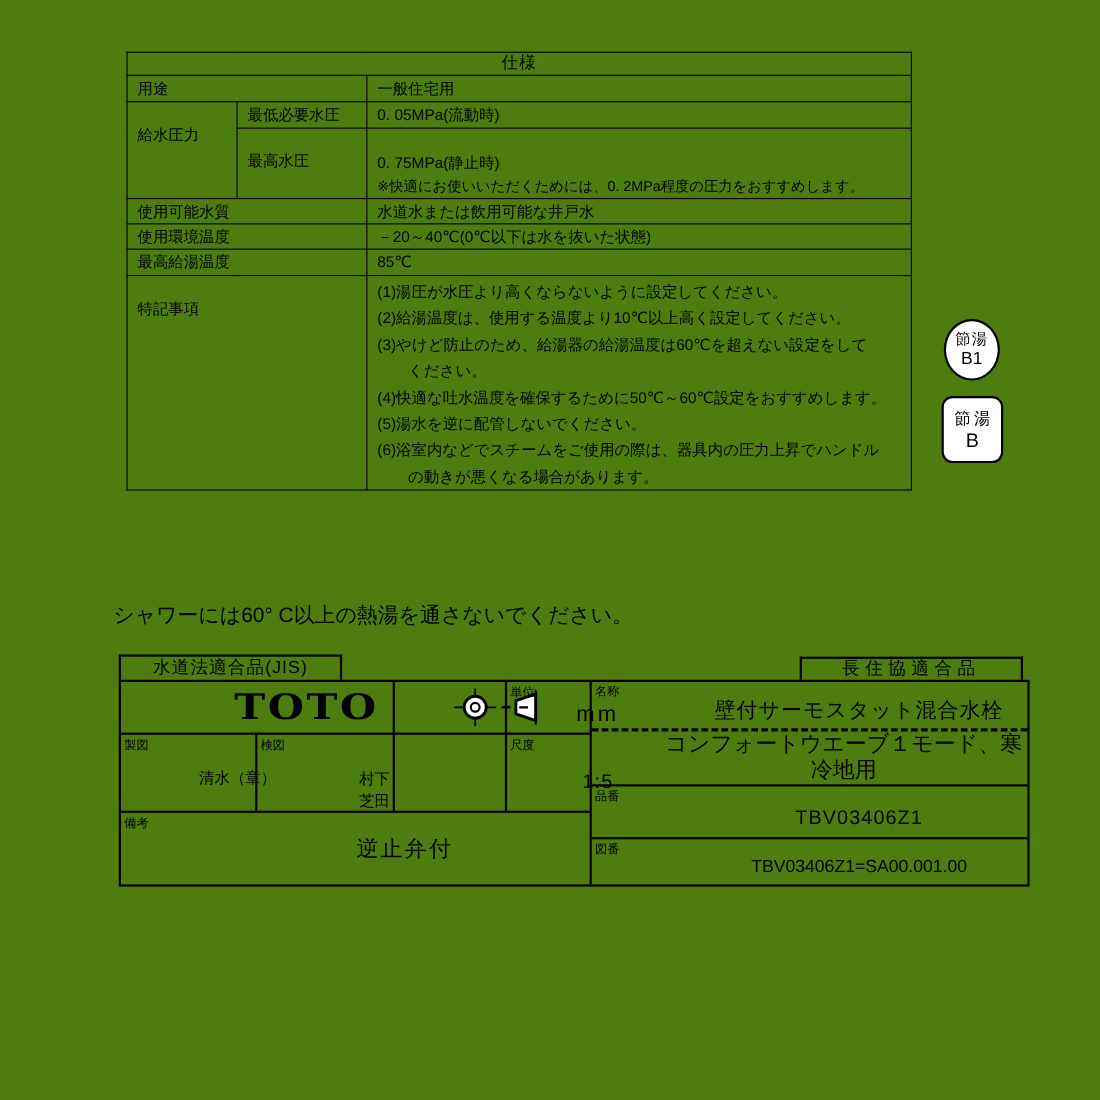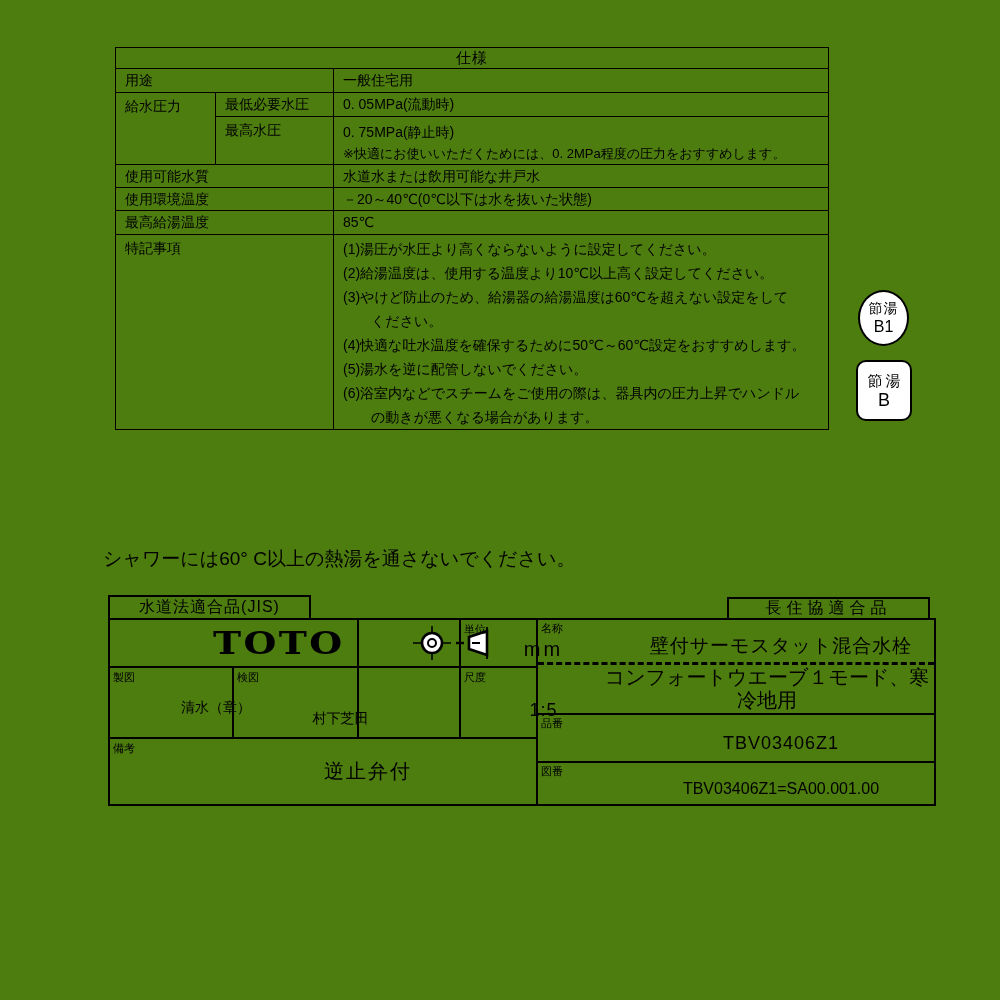--- a/index.html
+++ b/index.html
@@ -11,21 +11,21 @@
   
   .spec{
     position:absolute;left:115px;top:47px;width:713px;
     border-collapse:collapse;table-layout:fixed;
   }
   .spec td{
     border:1px solid #000;font-size:14px;padding:0 0 0 9px;
     vertical-align:middle;line-height:1.3;overflow:hidden;white-space:nowrap;
   }
   .spec td.c-title{text-align:center;padding:0;font-size:15px;letter-spacing:1px;}
-  .spec td.top{vertical-align:top;padding-top:4px;}
+  .spec td.top{vertical-align:top;padding-top:20px;}
   .spec .note-line{font-size:13px;line-height:20px;}
   .spec .val-line{line-height:23px;}
   .spec td.notes-cell{vertical-align:top;padding-top:2px;}
   .spec .notes-line{line-height:24px;font-size:14px;}
   
   .badge{position:absolute;display:flex;flex-direction:column;align-items:center;
     justify-content:center;border:2px solid #000;background:#fff;text-align:center;}
   .badge-b1{left:858px;top:290px;width:47px;height:52px;border-radius:50%;}
   .badge-b1 .bl{font-size:14px;line-height:17px;letter-spacing:1px;}
   .badge-b1 .bc{font-size:16px;line-height:19px;}
@@ -176,21 +176,21 @@
       </div>
 
       <div class="cellbox" style="left:0;top:47px;width:122px;height:70px">
         <span class="cell-lbl" style="left:3px;top:3px">製図</span>
         <div class="cval" style="width:100%;height:100%;padding-top:10px;box-sizing:border-box">
           <span class="small-name">清水（章）</span>
         </div>
       </div>
       <div class="cellbox" style="left:124px;top:47px;width:123px;height:70px">
         <span class="cell-lbl" style="left:3px;top:3px">検図</span>
-        <div class="cval" style="width:100%;height:100%;padding-top:32px;box-sizing:border-box;flex-direction:row">
+        <div class="cval" style="width:100%;height:100%;padding-top:32px;box-sizing:border-box;flex-direction:column">
           <span class="small-name">村下</span>
           <span class="small-name">芝田</span>
         </div>
       </div>
       <div class="cellbox" style="left:351px;top:47px;width:75px;height:70px">
         <span class="cell-lbl" style="left:3px;top:3px">尺度</span>
         <div class="cval" style="width:100%;height:100%;padding-top:16px;box-sizing:border-box">
           <span class="scale-val">1:5</span>
         </div>
       </div>

